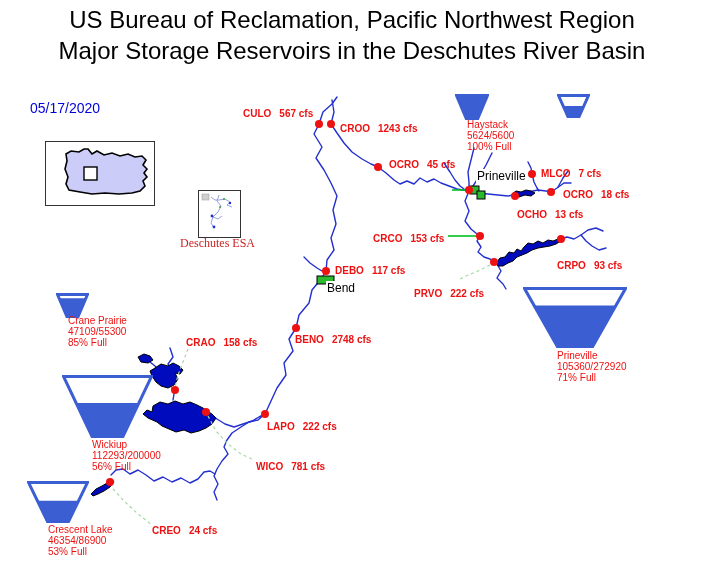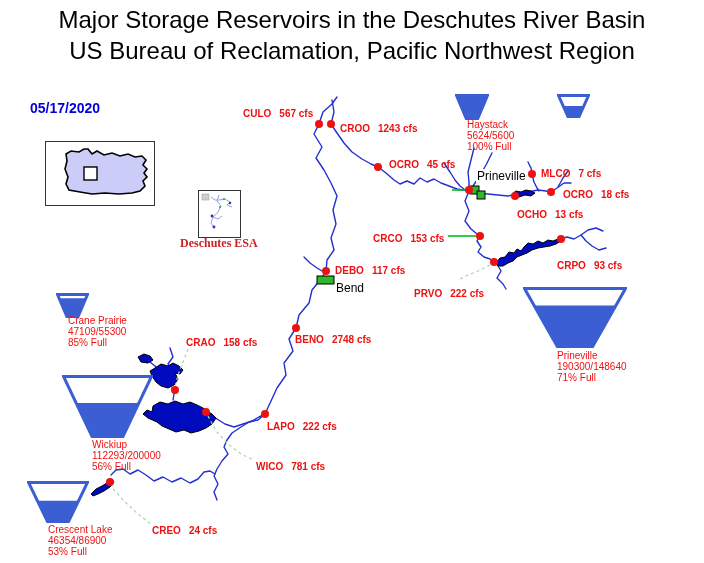--- a/index.html
+++ b/index.html
@@ -1,41 +1,41 @@
 <!DOCTYPE html>
 <html style="--funnel: #3b5ed2; --river: #2330cf; --lake: #000bbe; --red: #ee1111; --green: #00c020; --leader: #a5d8a5; --date_blue: #0000dd; --oregon_fill: #ccccf8; --esa_red: #cc2222; --city_green: #2db92d;"><head>
 <meta charset="utf-8">
 <style>
   html,body{margin:0;padding:0;background:#fff;}
   #stage{position:relative;width:704px;height:563px;background:#fff;overflow:hidden;
          font-family:"Liberation Sans",sans-serif;}
   .title{position:absolute;left:0;top:4px;width:704px;text-align:center;color:#000;
          font-size:24px;line-height:31px;letter-spacing:0;}
-  .date{position:absolute;left:30px;top:100px;color:var(--date_blue);font-size:14px;font-weight:bold;}
+  .date{position:absolute;left:30px;top:100px;color:var(--date_blue);font-size:14px;font-weight:normal;}
   .box{position:absolute;border:1px solid #333;background:#fff;}
   #oregon-box{left:45px;top:141px;width:108px;height:63px;}
   #inset-box{left:198px;top:190px;width:41px;height:46px;}
   .esa{position:absolute;left:180px;top:236px;color:var(--esa_red);
-       font-family:"Liberation Serif",serif;font-weight:bold;font-size:12px;}
+       font-family:"Liberation Serif",serif;font-weight:normal;font-size:12px;}
   svg{display:block;}
   #map{position:absolute;left:0;top:0;}
   .st{position:absolute;color:var(--red);font-size:10px;font-weight:bold;white-space:nowrap;}
   .st .fl{margin-left:8px;}
   .res-label{position:absolute;color:var(--red);font-size:10px;line-height:11px;white-space:nowrap;}
   .city{position:absolute;color:#000;font-size:12px;background:#fff;padding:0 1px;white-space:nowrap;}
   .funnel{position:absolute;}
 </style>
 </head>
 <body>
 
 <div id="stage">
 
   <div class="title">
+    <div>US Bureau of Reclamation, Pacific Northwest Region</div>
     <div>Major Storage Reservoirs in the Deschutes River Basin</div>
-    <div>US Bureau of Reclamation, Pacific Northwest Region</div>
   </div>
 
   <div class="date">05/17/2020</div>
 
   <div class="box" id="oregon-box">
     <svg width="106" height="61" viewBox="45 142 106 61">
       <polygon points="87,149 91,154 96,151 103,155 111,153 119,156 127,154 134,157 141,156 145,160 142,165 146,169 143,173 146,177 142,181 144,186 139,191 131,193 118,194 104,193 91,194 79,192 68,190 65,184 67,177 64,169 66,161 65,154 70,151 78,152 83,149" style="fill:var(--oregon_fill);stroke:#000;stroke-width:1.6"></polygon>
       <rect x="83" y="167" width="13" height="13" style="fill:#fff;stroke:#000;stroke-width:1.4"></rect>
     </svg>
   </div>
@@ -137,21 +137,21 @@
   <div class="st" style="left:557px;top:260px"><span>CRPO</span><span class="fl">93 cfs</span></div>
   <div class="st" style="left:414px;top:288px"><span>PRVO</span><span class="fl">222 cfs</span></div>
   <div class="st" style="left:335px;top:265px"><span>DEBO</span><span class="fl">117 cfs</span></div>
   <div class="st" style="left:295px;top:334px"><span>BENO</span><span class="fl">2748 cfs</span></div>
   <div class="st" style="left:186px;top:337px"><span>CRAO</span><span class="fl">158 cfs</span></div>
   <div class="st" style="left:267px;top:421px"><span>LAPO</span><span class="fl">222 cfs</span></div>
   <div class="st" style="left:256px;top:461px"><span>WICO</span><span class="fl">781 cfs</span></div>
   <div class="st" style="left:152px;top:525px"><span>CREO</span><span class="fl">24 cfs</span></div>
 
   <div class="city" style="left:476px;top:169px">Prineville</div>
-  <div class="city" style="left:335px;top:281px">Bend</div>
+  <div class="city" style="left:326px;top:281px">Bend</div>
 
   <div class="funnel" style="left:455px;top:94px">
       <svg width="34" height="26" viewBox="0 0 34 26">
         <polygon points="1.5,1.5 32.5,1.5 22.78,24.5 11.22,24.5" fill="#fff" stroke="#3b5ed2" stroke-width="3"></polygon>
         <polygon points="2.247692307692308,2 31.752307692307692,2 22.78,24 11.22,24" fill="#3b5ed2"></polygon>
       </svg>
     </div>
   <div class="res-label" style="left:467px;top:119px">
     <div>Haystack</div>
     <div>5624/5600</div>
@@ -202,17 +202,17 @@
   </div>
 
   <div class="funnel" style="left:523px;top:287px">
       <svg width="104" height="61" viewBox="0 0 104 61">
         <polygon points="1.5,1.5 102.5,1.5 69.68,59.5 34.32,59.5" fill="#fff" stroke="#3b5ed2" stroke-width="3"></polygon>
         <polygon points="11.469747540983606,18.53 92.5302524590164,18.53 69.68,59 34.32,59" fill="#3b5ed2"></polygon>
       </svg>
     </div>
   <div class="res-label" style="left:557px;top:350px">
     <div>Prineville</div>
-    <div>190300/148640</div>
+    <div>105360/272920</div>
     <div>71% Full</div>
   </div>
 
 </div>
 
 </body></html>

